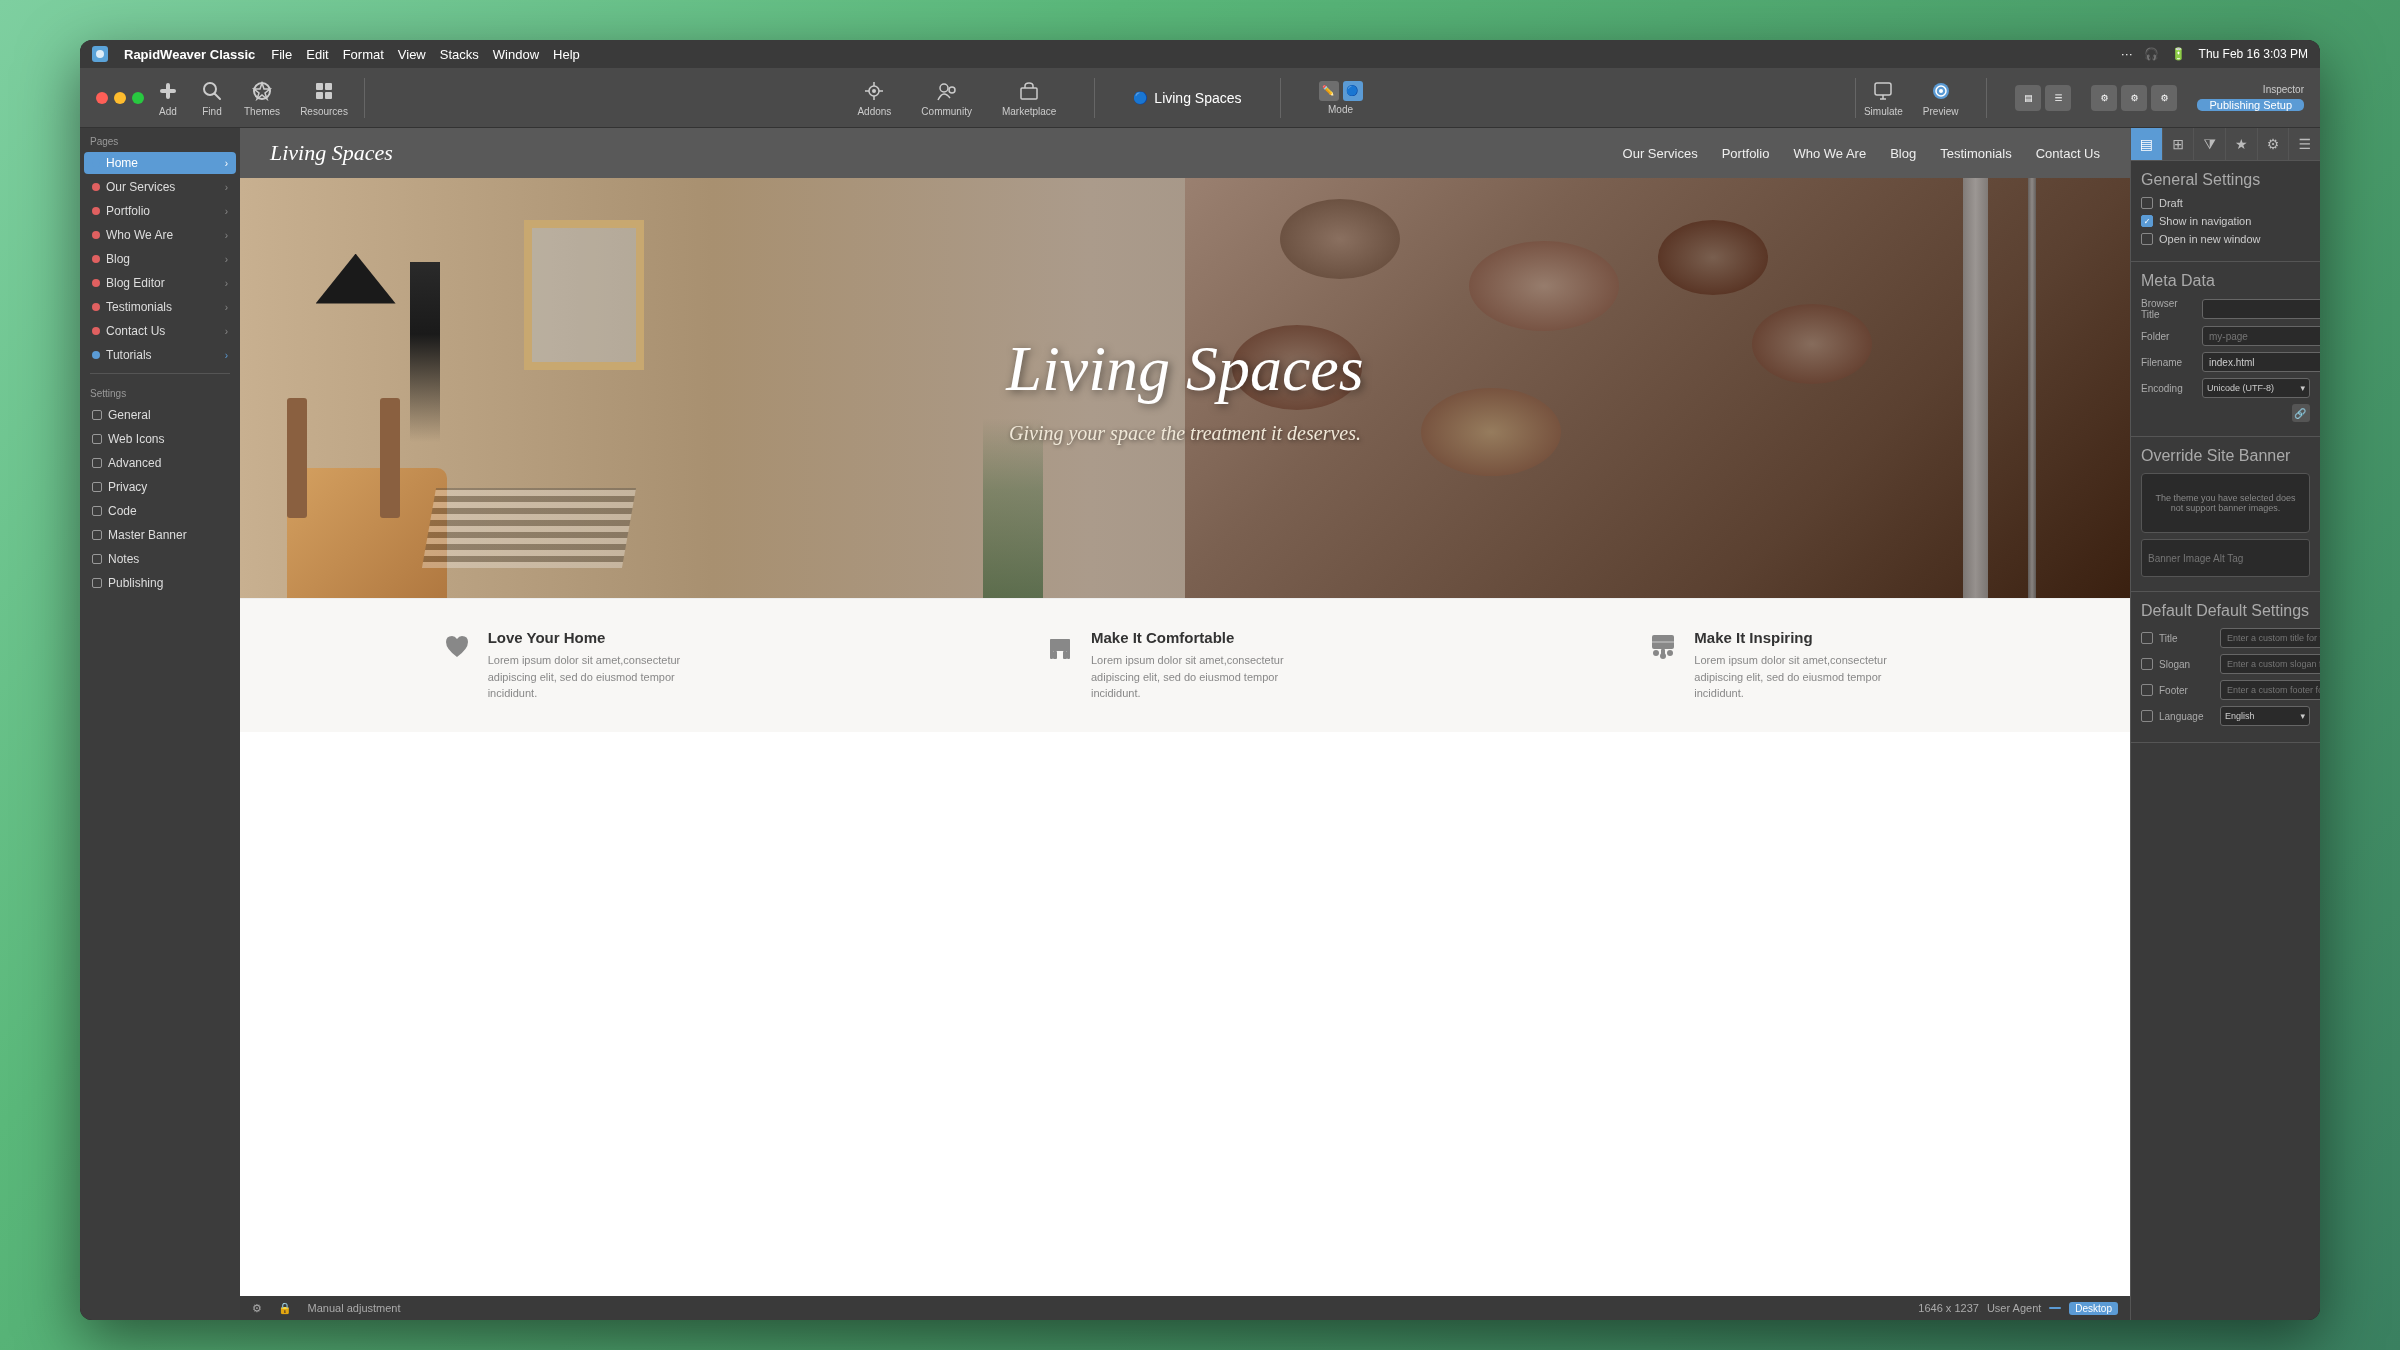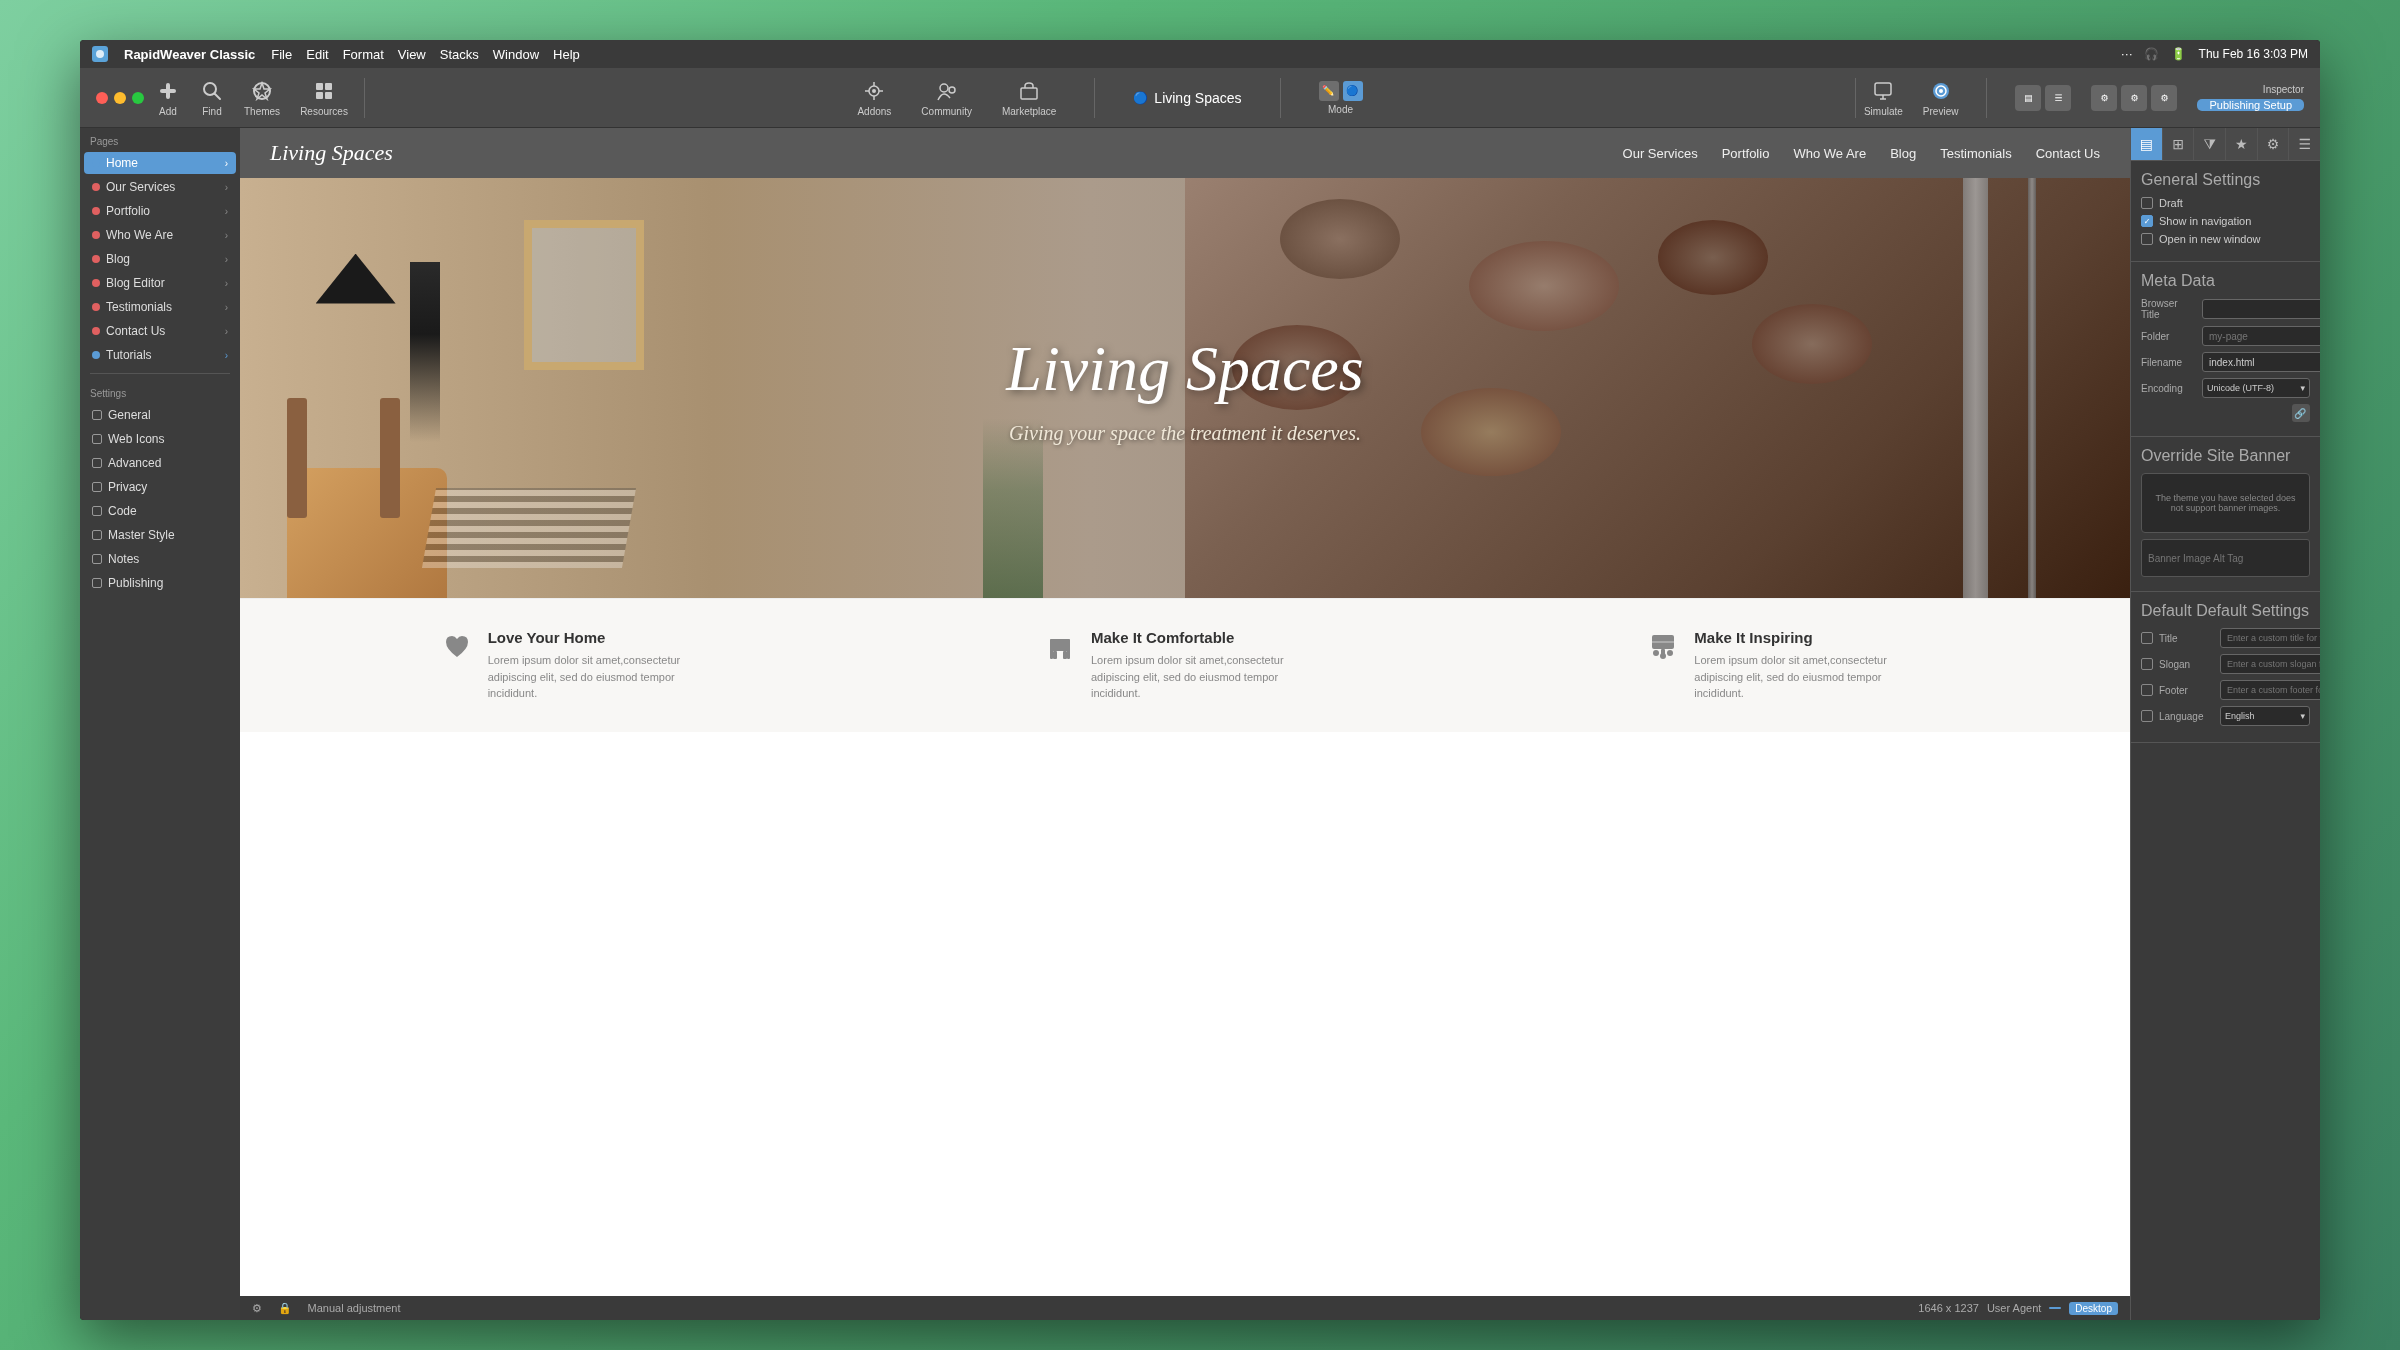--- a/index.html
+++ b/index.html
@@ -13,21 +13,21 @@
     }
 
     
     .mac-window {
       position: absolute;
       top: 40px;
       left: 80px;
       right: 80px;
       bottom: 30px;
       background: #1e1e1e;
-      border-radius: 4px;
+      border-radius: 12px;
       box-shadow: 0 20px 60px rgba(0,0,0,0.5);
       overflow: hidden;
       display: flex;
       flex-direction: column;
     }
 
     
     .menu-bar {
       background: #3a3a3a;
       height: 28px;
@@ -818,21 +818,21 @@
       <div class="sidebar-item">
         <div class="settings-icon"></div>
         <span>Privacy</span>
       </div>
       <div class="sidebar-item">
         <div class="settings-icon"></div>
         <span>Code</span>
       </div>
       <div class="sidebar-item">
         <div class="settings-icon"></div>
-        <span>Master Style</span>
+        <span>Master Banner</span>
       </div>
       <div class="sidebar-item">
         <div class="settings-icon"></div>
         <span>Notes</span>
       </div>
       <div class="sidebar-item">
         <div class="settings-icon"></div>
         <span>Publishing</span>
       </div>
     </div>

